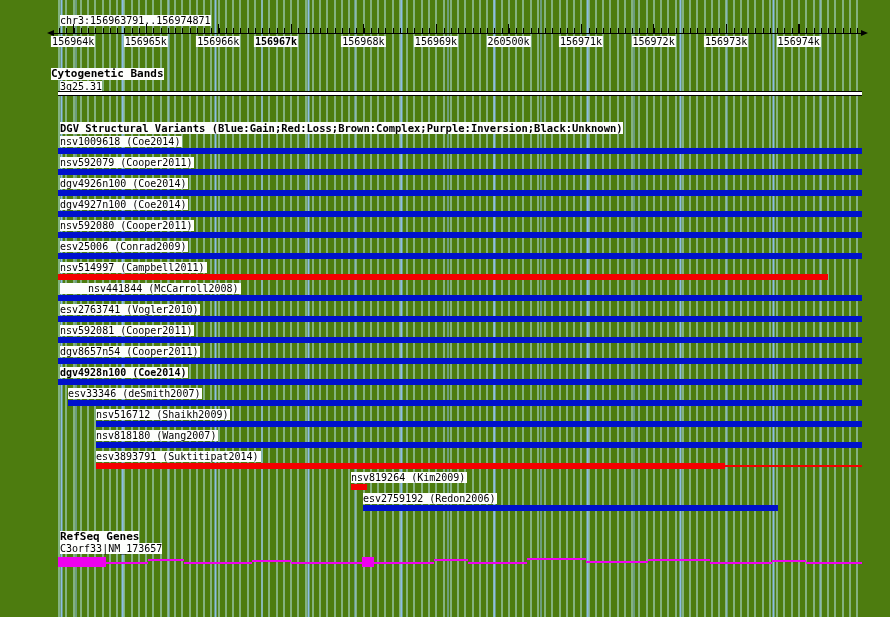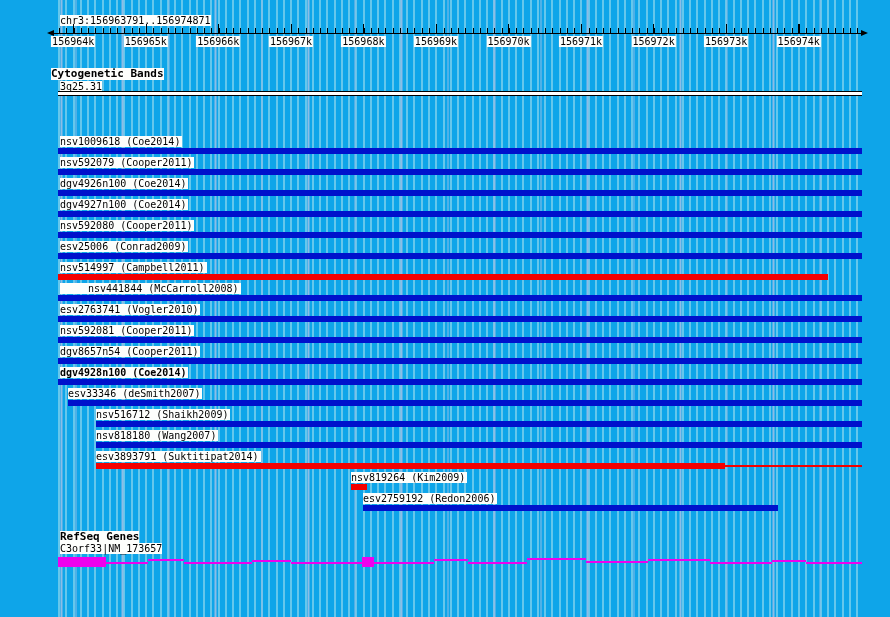--- a/index.html
+++ b/index.html
@@ -1,18 +1,18 @@
 <!DOCTYPE html>
 <html><head>
 <meta charset="utf-8">
 <style>
   html,body{margin:0;padding:0;background:#fff;}
   .canvas{
     position:relative;width:890px;height:617px;overflow:hidden;
-    background:#0ea5e9;color:#000;
+    background:#4d7c0f;color:#000;
     font-family:"DejaVu Sans Mono","Liberation Mono",monospace;
   }
   .grid{
     position:absolute;left:58px;top:0;width:805px;height:617px;
     background-image:
       repeating-linear-gradient(to right,#8cbde6 0px,#8cbde6 1px,transparent 1px,transparent 46.5px),
       repeating-linear-gradient(to right,#bce8ee 0px,#bce8ee 1px,transparent 1px,transparent 7.255px);
     background-position:17.5px 0,0.5px 0;
   }
   .txt{position:absolute;white-space:pre;background:#fdfefc;line-height:12px;}
@@ -50,35 +50,36 @@
   <div>
     <div class="ruler-line"></div>
     <div class="arrow-w arrow-left"></div>
     <div class="arrow-w arrow-right"></div>
     <div class="ticks-minor"></div>
     <div class="ticks-major"></div>
     <div id="ruler-labels">
         <div class="tick-label" style="left: 73.2px;">156964k</div>
         <div class="tick-label" style="left: 145.75px;">156965k</div>
         <div class="tick-label" style="left: 218.3px;">156966k</div>
-        <div class="tick-label" style="left: 291px;">156967k</div>
+        <div class="tick-label" style="left: 276px; font-weight: bold;">156967k</div>
         <div class="tick-label" style="left: 363.4px;">156968k</div>
         <div class="tick-label" style="left: 435.95px;">156969k</div>
-        <div class="tick-label" style="left: 508.5px;">156970k</div>
+        <div class="tick-label" style="left: 508.5px;">260500k</div>
         <div class="tick-label" style="left: 581.05px;">156971k</div>
         <div class="tick-label" style="left: 653.6px;">156972k</div>
         <div class="tick-label" style="left: 726.15px;">156973k</div>
         <div class="tick-label" style="left: 798.7px;">156974k</div>
       </div>
   </div>
 
   <div class="txt title" style="left:51px;top:68px;">Cytogenetic Bands</div>
   <div class="txt small" style="left:60px;top:81px;">3q25.31</div>
   <div class="cyto-rect"></div>
 
+  <div class="txt title-long" style="left:60px;top:122px;">DGV Structural Variants (Blue:Gain;Red:Loss;Brown:Complex;Purple:Inversion;Black:Unknown)</div>
   <div id="variant-rows">
       <div class="vlabel" style="left: 60px; top: 136px;">nsv1009618 (Coe2014)</div>
       <div class="vbar" style="left: 58px; top: 148px; width: 804px; background: rgb(0, 17, 204);"></div>
       <div class="vlabel" style="left: 60px; top: 157px;">nsv592079 (Cooper2011)</div>
       <div class="vbar" style="left: 58px; top: 169px; width: 804px; background: rgb(0, 17, 204);"></div>
       <div class="vlabel" style="left: 60px; top: 178px;">dgv4926n100 (Coe2014)</div>
       <div class="vbar" style="left: 58px; top: 190px; width: 804px; background: rgb(0, 17, 204);"></div>
       <div class="vlabel" style="left: 60px; top: 199px;">dgv4927n100 (Coe2014)</div>
       <div class="vbar" style="left: 58px; top: 211px; width: 804px; background: rgb(0, 17, 204);"></div>
       <div class="vlabel" style="left: 60px; top: 220px;">nsv592080 (Cooper2011)</div>

